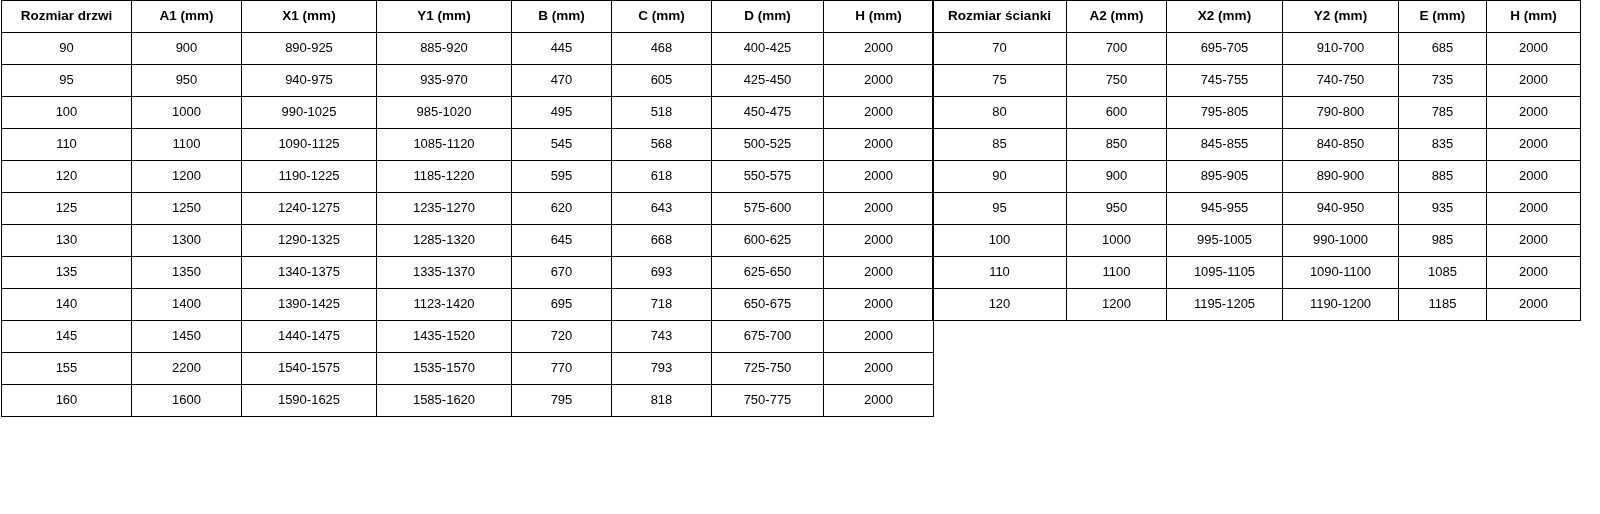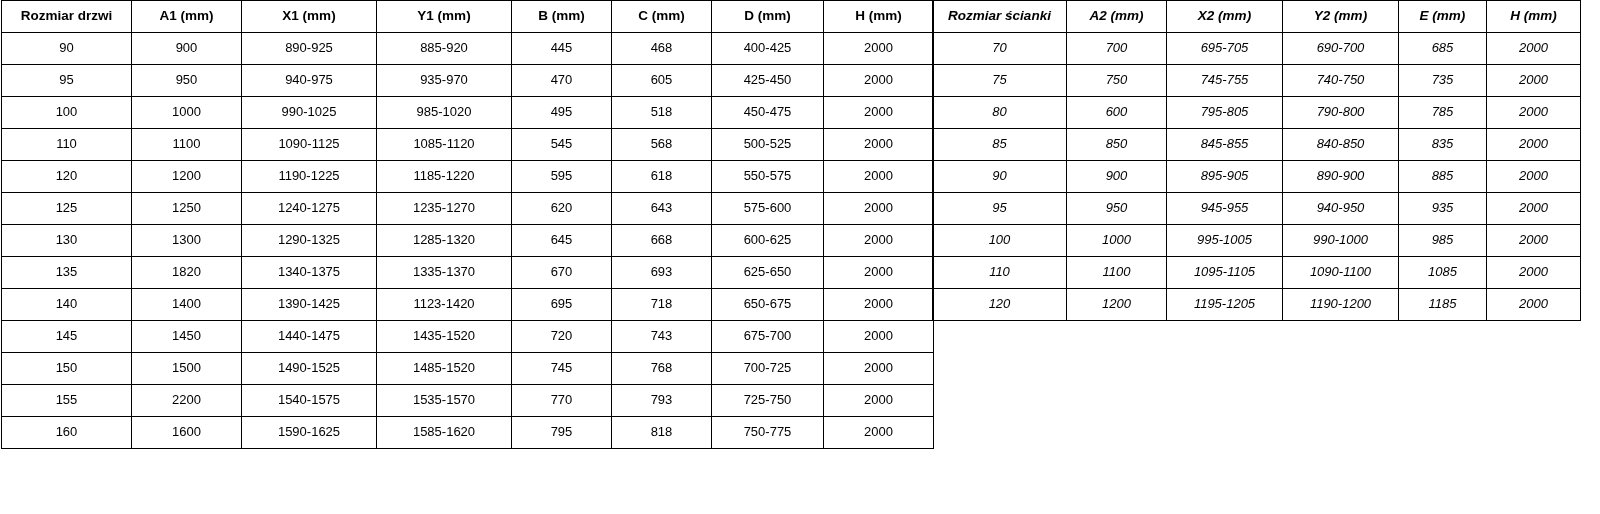--- a/index.html
+++ b/index.html
@@ -23,21 +23,20 @@
     position: absolute;
     top: 0;
   }
   #doors-table-wrap {
     left: 1px;
     width: 842px;
   }
   #wall-table-wrap {
     left: 932px;
     width: 628px;
-    font-style: italic;
   }
   table {
     border-collapse: collapse;
     table-layout: fixed;
     width: 100%;
   }
   th, td {
     border: 1px solid #000000;
     text-align: center;
     vertical-align: middle;
@@ -166,21 +165,21 @@
             <td>1300</td>
             <td>1290-1325</td>
             <td>1285-1320</td>
             <td>645</td>
             <td>668</td>
             <td>600-625</td>
             <td>2000</td>
           </tr>
           <tr>
             <td>135</td>
-            <td>1820</td>
+            <td>1350</td>
             <td>1340-1375</td>
             <td>1335-1370</td>
             <td>670</td>
             <td>693</td>
             <td>625-650</td>
             <td>2000</td>
           </tr>
           <tr>
             <td>140</td>
             <td>1400</td>
@@ -192,30 +191,20 @@
             <td>2000</td>
           </tr>
           <tr>
             <td>145</td>
             <td>1450</td>
             <td>1440-1475</td>
             <td>1435-1520</td>
             <td>720</td>
             <td>743</td>
             <td>675-700</td>
-            <td>2000</td>
-          </tr>
-          <tr>
-            <td>150</td>
-            <td>1500</td>
-            <td>1490-1525</td>
-            <td>1485-1520</td>
-            <td>745</td>
-            <td>768</td>
-            <td>700-725</td>
             <td>2000</td>
           </tr>
           <tr>
             <td>155</td>
             <td>2200</td>
             <td>1540-1575</td>
             <td>1535-1570</td>
             <td>770</td>
             <td>793</td>
             <td>725-750</td>
@@ -253,21 +242,21 @@
             <th>Y2 (mm)</th>
             <th>E (mm)</th>
             <th>H (mm)</th>
           </tr>
       </thead>
       <tbody>
           <tr>
             <td>70</td>
             <td>700</td>
             <td>695-705</td>
-            <td>690-700</td>
+            <td>910-700</td>
             <td>685</td>
             <td>2000</td>
           </tr>
           <tr>
             <td>75</td>
             <td>750</td>
             <td>745-755</td>
             <td>740-750</td>
             <td>735</td>
             <td>2000</td>

